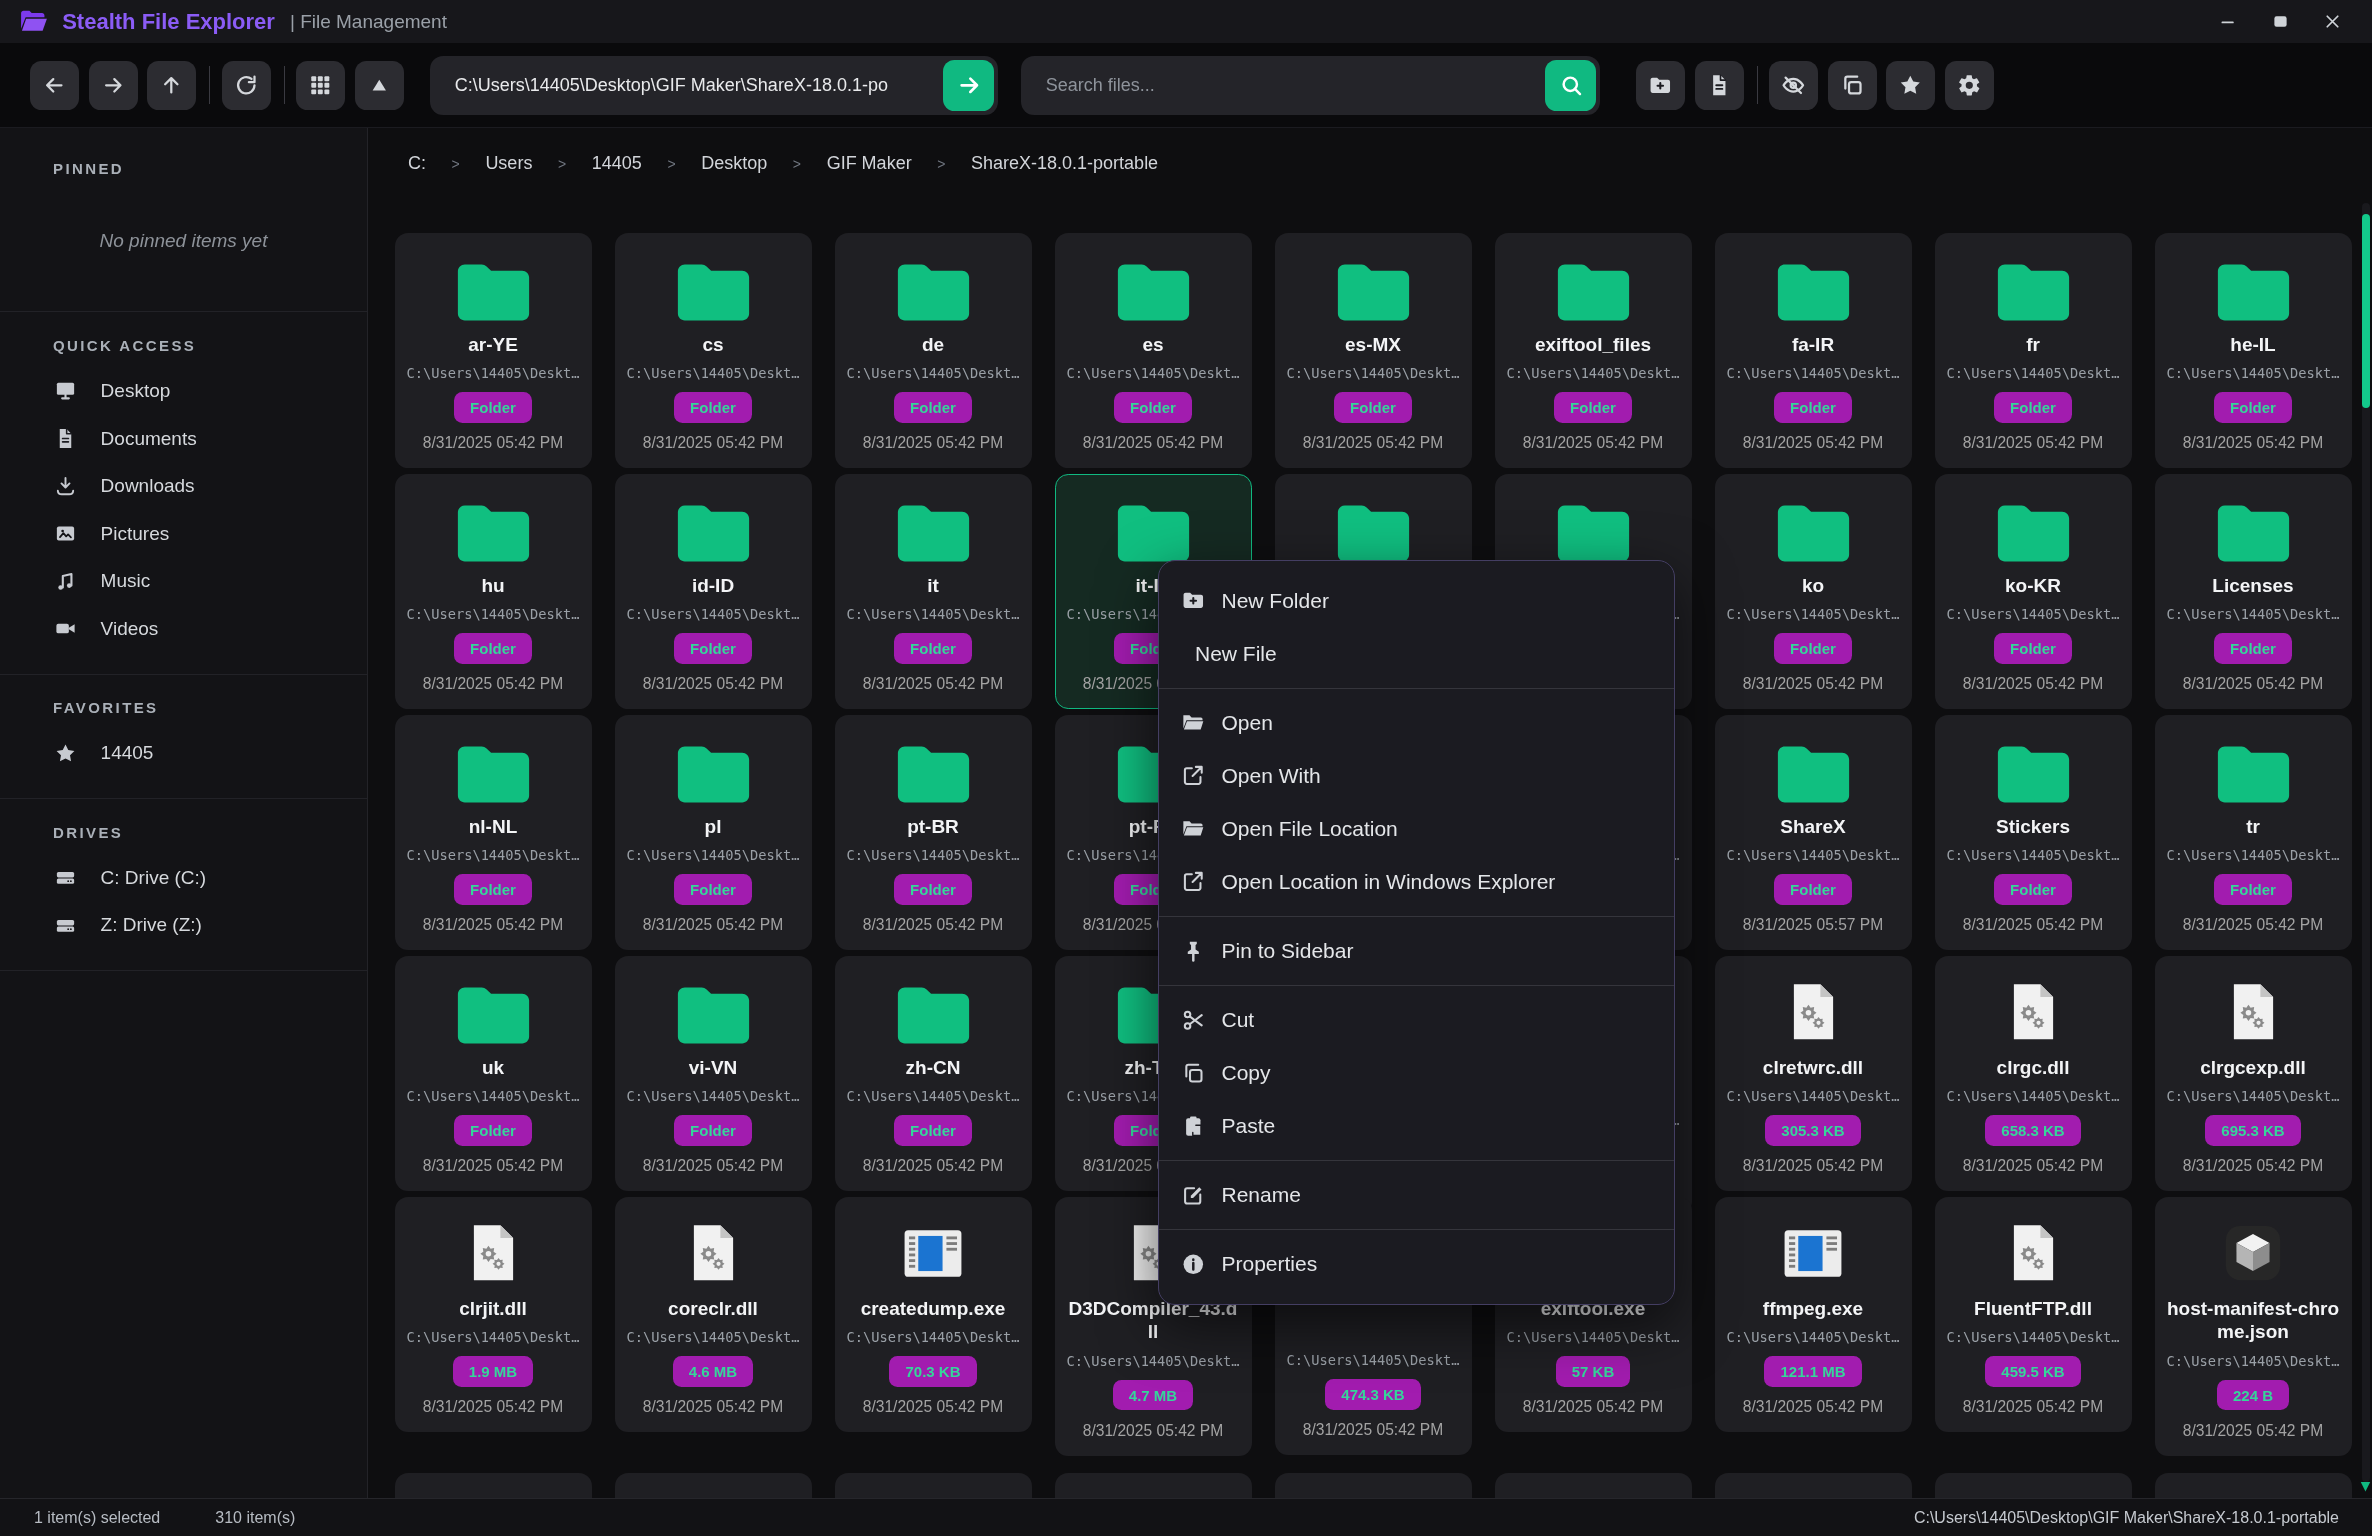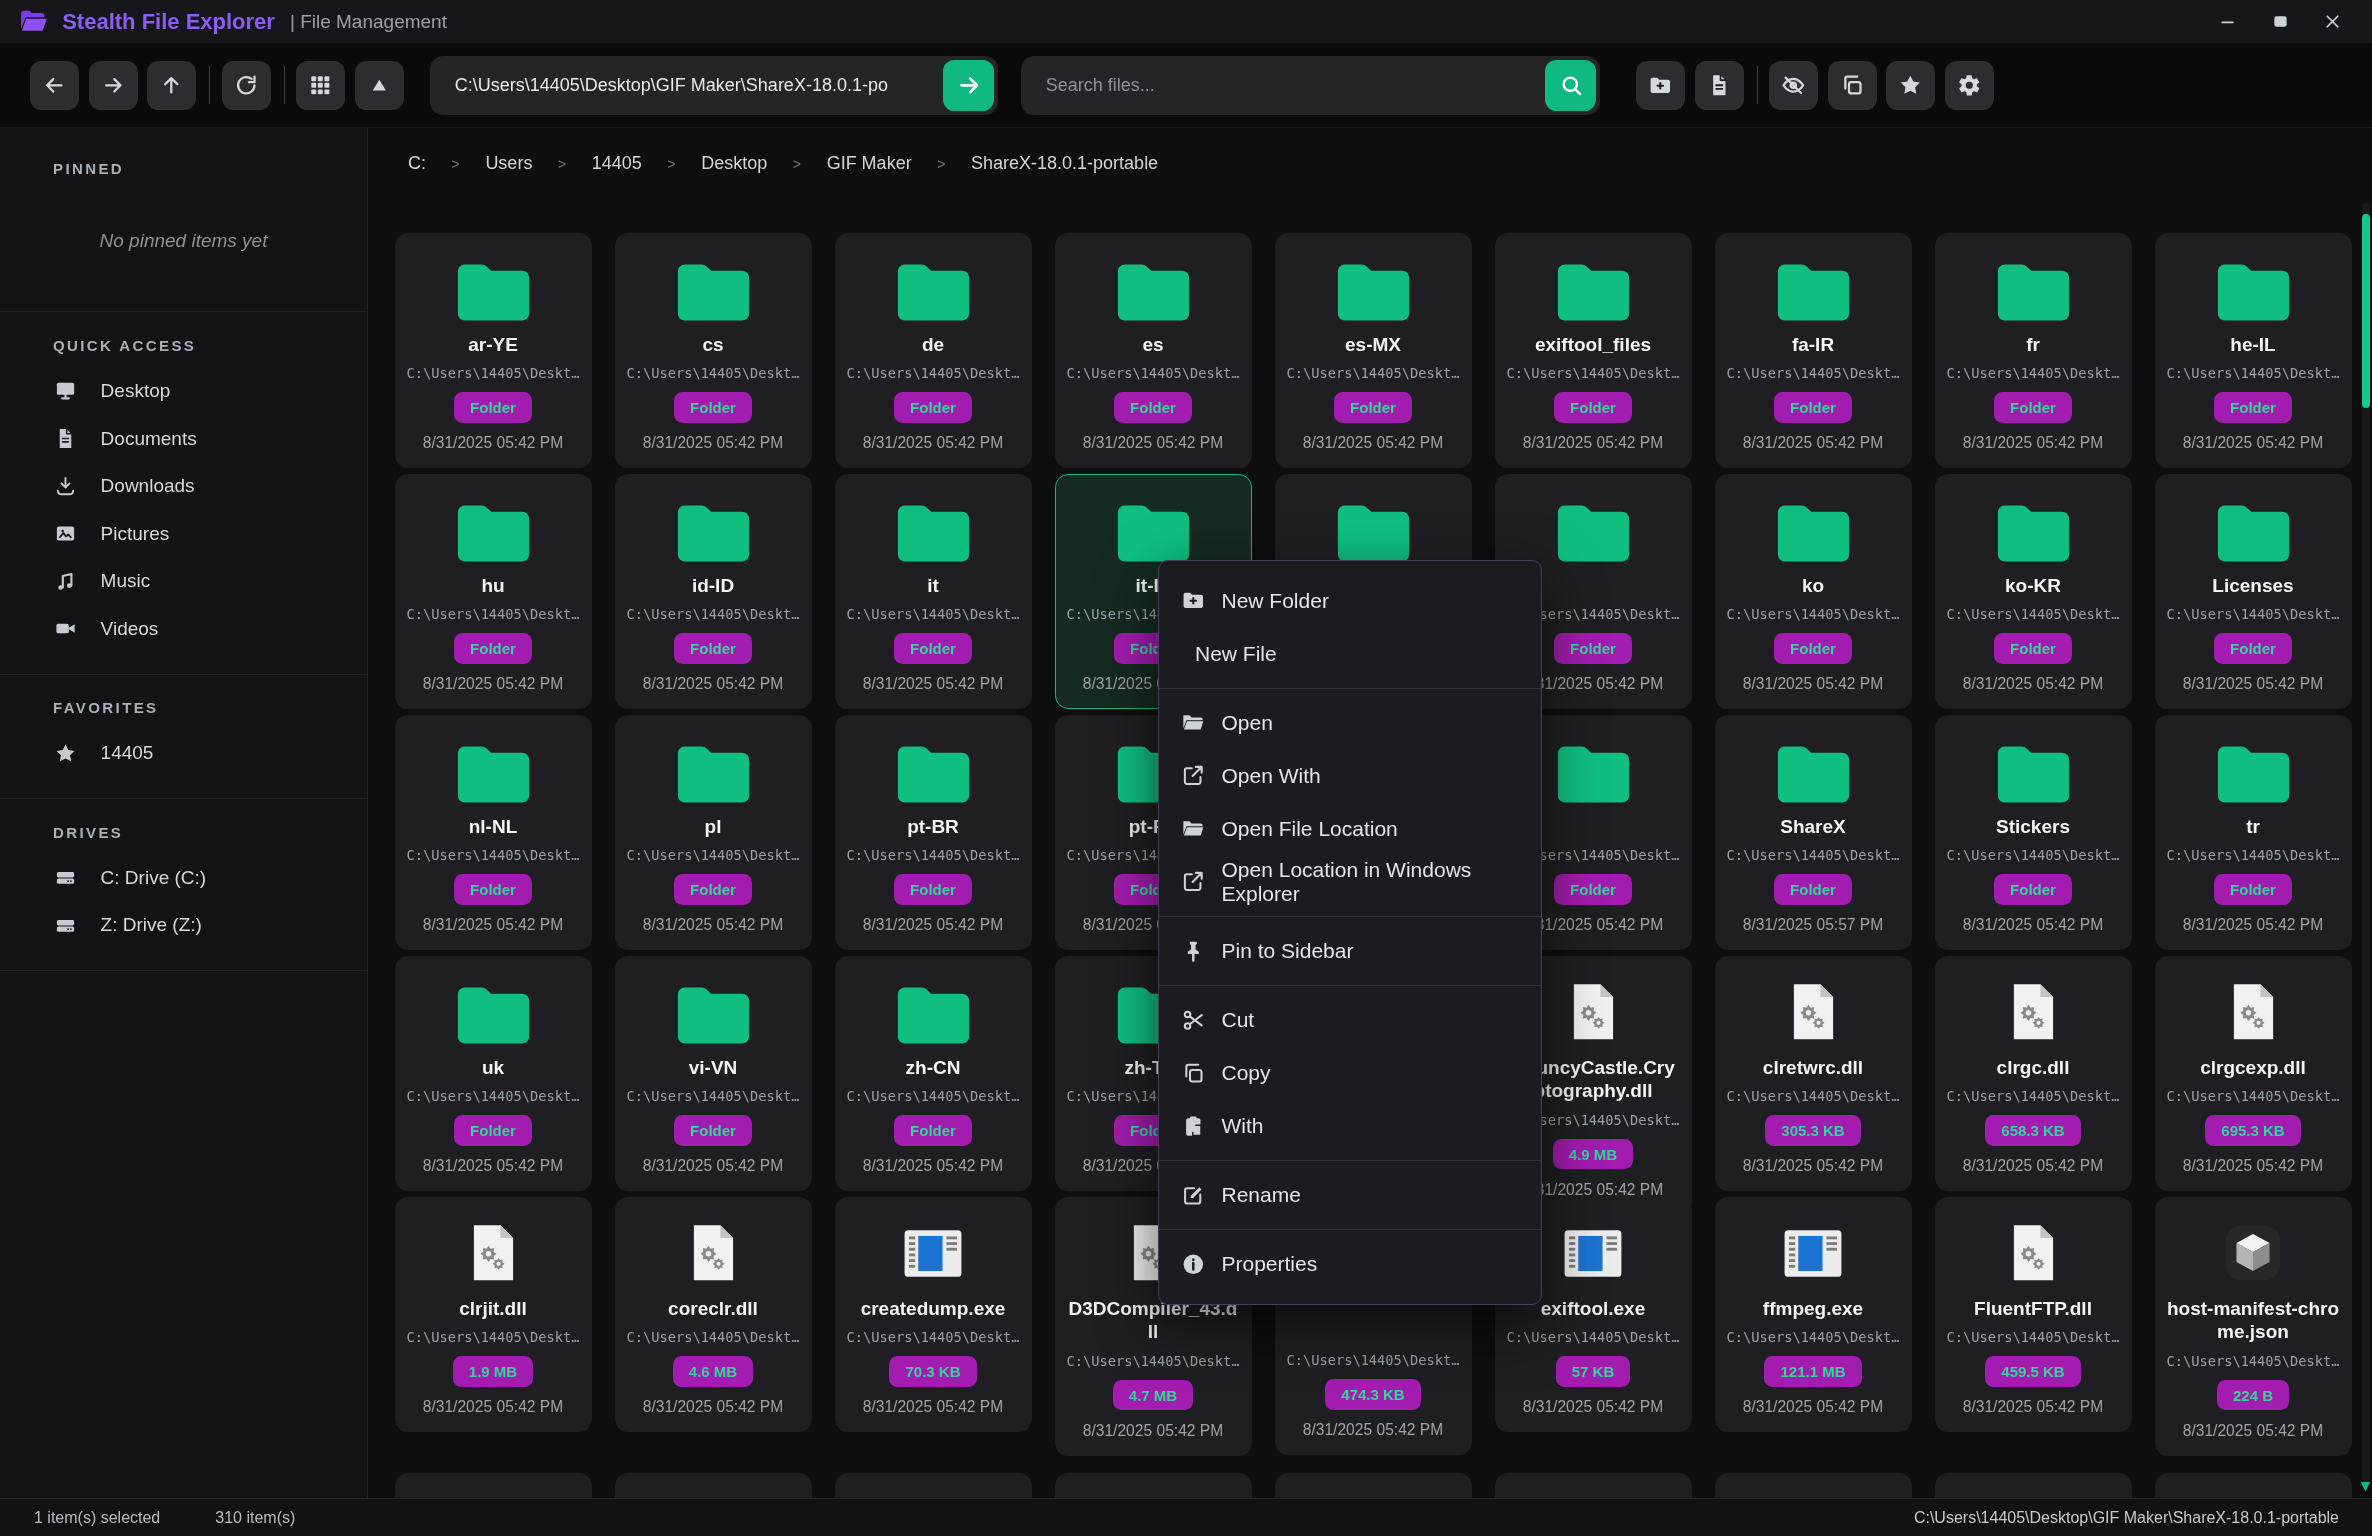--- a/index.html
+++ b/index.html
@@ -48,22 +48,22 @@
           padding:19px 11.4px 15px; display:flex; flex-direction:column; align-items:center; text-align:center; flex:none; }
   .card.selected { border-color:#10b981; background:#152a22; }
   .card.stub { min-height:208px; }
   .cicon { height:72px; display:flex; align-items:center; justify-content:center; }
   .cname { font-weight:700; font-size:19px; color:#f3f4f6; line-height:1.25; margin-top:7.6px; min-height:24px; word-break:break-all; max-width:174px; }
   .cname.n2 { min-height:47px; }
   .cpath { font-family:"DejaVu Sans Mono", monospace; font-size:13.7px; color:#9aa0a7; margin-top:8.5px; white-space:nowrap; }
   .cbadge { margin-top:11.4px; background:#a21caf; color:#35d69a; font-size:15px; font-weight:700; padding:6.6px 16px; border-radius:8.5px; }
   .cdate { margin-top:11.4px; color:#a3a3a3; font-size:15.6px; }
   
-  .ctx { position:absolute; left:1158px; top:560px; width:384px; background:#1b1b21; border:1.4px solid #443e63;
-         border-radius:10px; padding:13.2px 0; box-shadow:0 19px 57px rgba(0,0,0,.6); z-index:50; }
+  .ctx { position:absolute; left:1158px; top:560px; width:517px; background:#1b1b21; border:1.4px solid #443e63;
+         border-radius:17px; padding:13.2px 0; box-shadow:0 19px 57px rgba(0,0,0,.6); z-index:50; }
   .ctx-item { display:flex; align-items:center; height:53px; padding:0 21px; font-size:21px; color:#e4e6e9; }
   .ctx-item .mi { width:26.5px; margin-right:15px; color:#cfd2d7; display:flex; justify-content:center; flex:none; }
   .ctx-item.noicon { padding-left:36px;text-align:center; }
   .ctx-sep { height:0.9px; background:#35353c; margin:7.6px 0; }
   
   .statusbar { height:39px; background:#121215; border-top:0.9px solid #26262b; display:flex; align-items:center; padding:0 34px; font-size:16px; color:#b7bcc3; }
   .status-items { margin-left:55px; }
   .status-path { margin-left:auto; color:#c6cad0; }
   
   .vtrack { position:absolute; right:2.8px; top:203px; height:1279px; width:8.5px; background:#19191d; border-radius:4.7px; z-index:60; }
@@ -1033,21 +1033,21 @@
       <span>Copy</span>
     </div>
     <div class="ctx-item">
       <span class="mi">
         <svg width="24.6" height="24.6" viewBox="0 0 24 24" fill="none" stroke="currentColor" stroke-width="2" stroke-linecap="round" stroke-linejoin="round">
           <rect x="5" y="4.2" width="14" height="17" rx="2" fill="currentColor" stroke="none"></rect>
           <rect x="8.8" y="2.4" width="6.4" height="3.6" rx="1.2" fill="currentColor" stroke="none"></rect>
           <path d="M14.5 11h5v10h-8v-3" fill="#cfd2d7" stroke="#1b1b21" stroke-width="1.4"></path>
         </svg>
       </span>
-      <span>With</span>
+      <span>Paste</span>
     </div>
     <div class="ctx-sep"></div>
     <div class="ctx-item">
       <span class="mi">
         <svg width="24.6" height="24.6" viewBox="0 0 24 24" fill="none" stroke="currentColor" stroke-width="2" stroke-linecap="round" stroke-linejoin="round">
           <path d="M12.8 5.2H6a2 2 0 0 0-2 2V18a2 2 0 0 0 2 2h10.8a2 2 0 0 0 2-2v-6.8"></path>
           <path d="M9.6 14.6h2.2l8.2-8.2-2.2-2.2-8.2 8.2z" fill="currentColor" stroke="none"></path>
         </svg>
       </span>
       <span>Rename</span>

